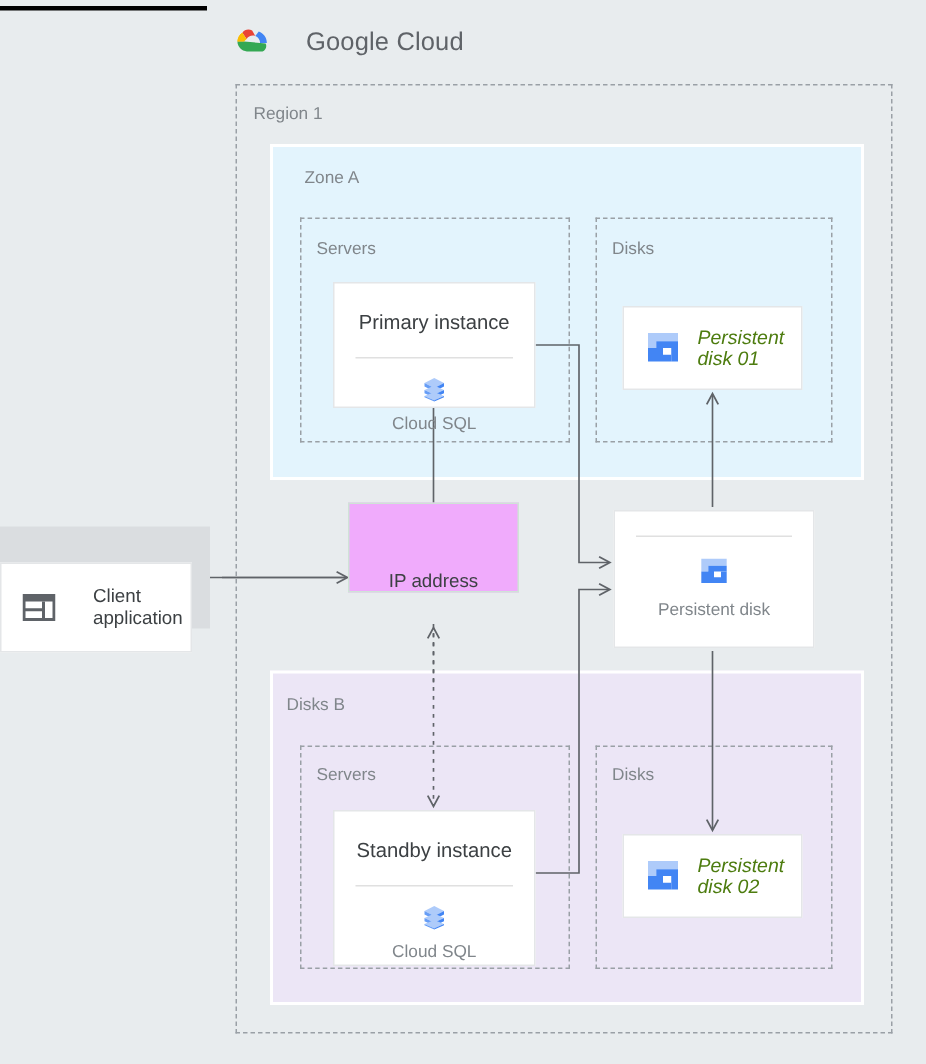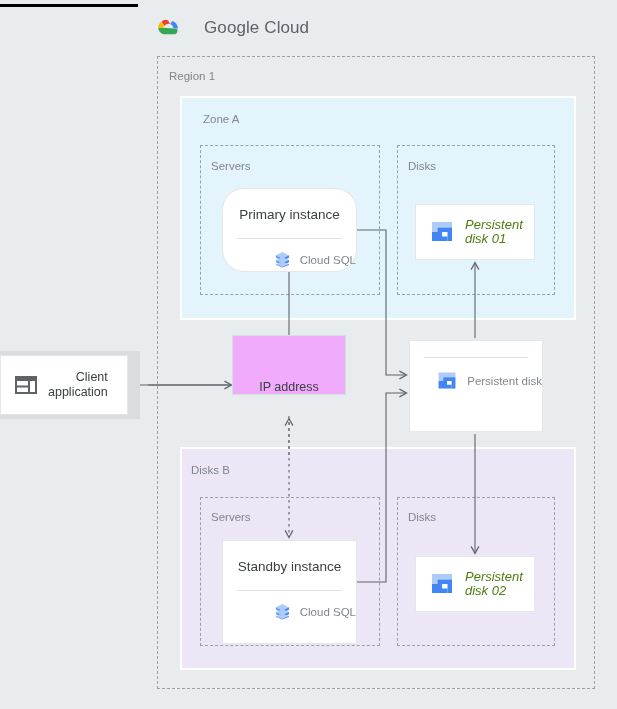--- a/index.html
+++ b/index.html
@@ -43,24 +43,24 @@
   #disks-a-label{left:408px;top:160px;}
   #servers-b{left:200px;top:497px;width:180px;height:149px;}
   #servers-b-label{left:211px;top:511px;}
   #disks-b{left:397px;top:497px;width:158px;height:149px;}
   #disks-b-label{left:408px;top:511px;}
 
   
   .card{background:#ffffff;border:1px solid #e4e6e8;}
   .card-title{font-size:13.5px;color:#3c4043;text-align:center;}
   .card-rule{height:1px;background:#e0e0e0;}
-  .card-foot{display:flex;align-items:center;justify-content:flex-end;gap:9px;}
+  .card-foot{display:flex;align-items:center;justify-content:space-between;gap:9px;flex-direction:column;}
   .card-foot .lbl{font-size:11.5px;color:#80868b;}
 
-  #primary-instance{left:222px;top:188px;width:135px;height:84px;border-radius:22px;}
+  #primary-instance{left:222px;top:188px;width:135px;height:84px;}
   #standby-instance{left:222px;top:540px;width:135px;height:104px;}
   #primary-instance .card-title,#standby-instance .card-title{margin-top:18px;}
   #primary-instance .card-rule,#standby-instance .card-rule{margin:16px 14px 0 14px;}
   #primary-instance .card-foot,#standby-instance .card-foot{margin-top:12px;}
 
   
   #pd01{left:415px;top:204px;width:120px;height:56px;}
   #pd02{left:415px;top:556px;width:120px;height:56px;}
   .disk-card{display:flex;align-items:center;gap:10px;padding-left:13px;}
   .disk-card .lbl{font-size:13px;color:#4d7c0f;line-height:14px;font-style:italic;}
@@ -72,22 +72,22 @@
   #regional .card-foot{margin-top:12px;}
 
   
   #ip-address{left:232px;top:335px;width:114px;height:60px;
     background:#f0abfc;border:1px solid #cfe3d7;
     display:flex;align-items:flex-end;justify-content:center;}
   #ip-address .lbl{font-size:12.5px;color:#3c4043;}
 
   
   #client-backdrop{left:0;top:351px;width:140px;height:68px;background:#dadde0;}
-  #client-app{left:0;top:355px;width:128px;height:60px;
-     display:flex;align-items:center;gap:11px;padding-left:14px;text-align:right;}
+  #client-app{left:0;top:375px;width:128px;height:60px;
+     display:flex;align-items:center;gap:25px;padding-left:14px;}
   #client-app .lbl{font-size:12.5px;color:#3c4043;line-height:15px;}
 
   
   #wires{left:0;top:0;width:617px;height:709px;}
 
   
   .icon{flex:0 0 auto;display:block;}
 </style>
 </head>
 <body>

